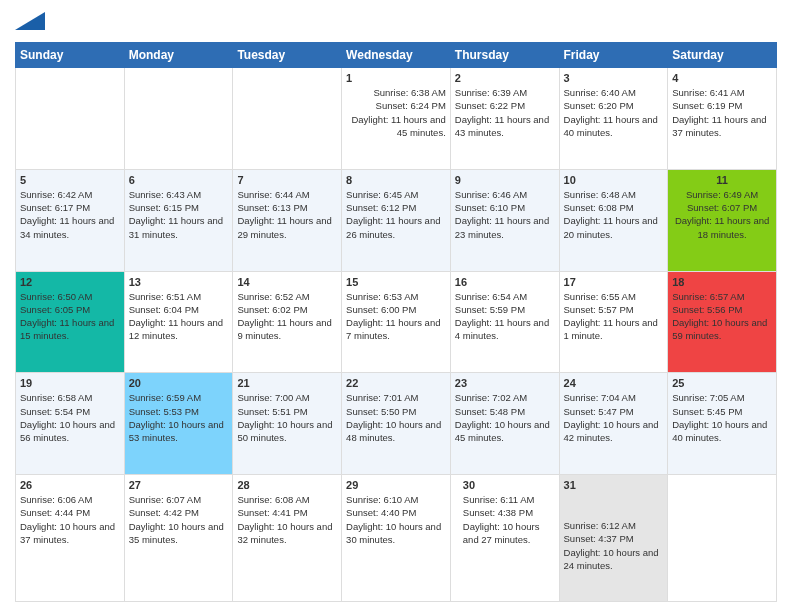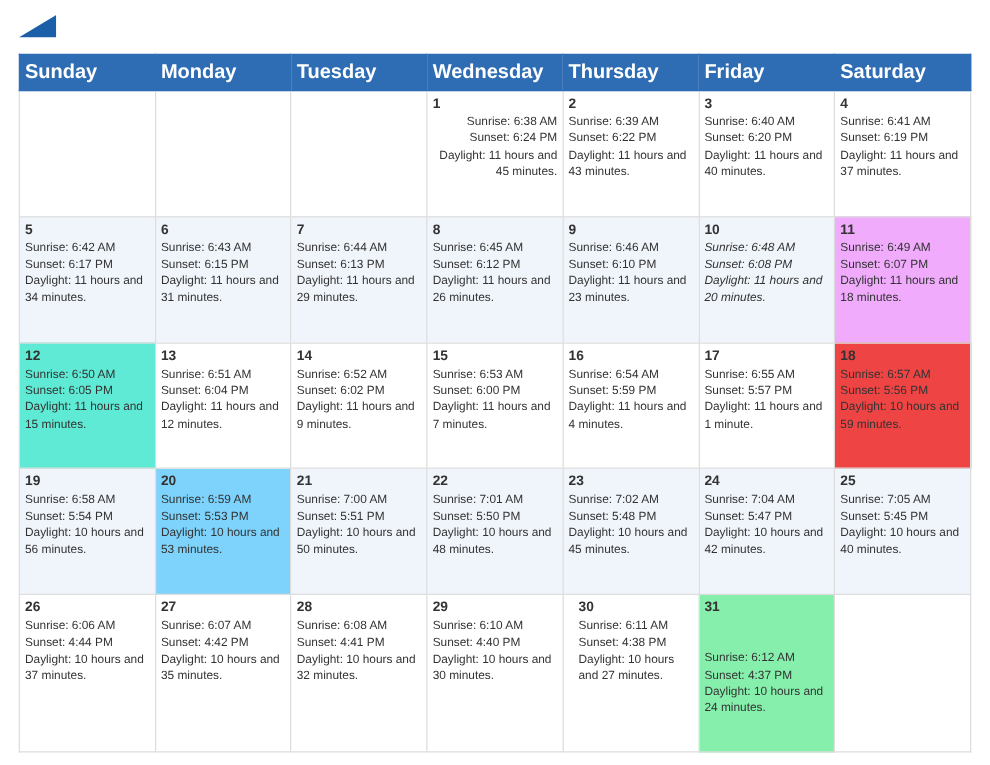--- a/index.html
+++ b/index.html
@@ -42,21 +42,21 @@
     .calendar {
       flex: 1;
       border: 1px solid #ccc;
       border-collapse: collapse;
       width: 100%;
       table-layout: fixed;
     }
     .calendar th {
       background-color: #2e6db4;
       color: #fff;
-      font-size: 16px;
+      font-size: 12px;
       font-weight: bold;
       padding: 5px 4px;
       text-align: left;
       border: 1px solid #2e6db4;
     }
     .calendar td {
       vertical-align: top;
       font-size: 9.5px;
       color: #333;
       padding: 4px 4px;
@@ -172,33 +172,33 @@
 Daylight: 11 hours and 26 minutes.</div>
           </td>
           <td style="background-color: rgb(240, 245, 251);">
             <span class="day-num">9</span>
             <div class="day-info" style="white-space: pre-line;">Sunrise: 6:46 AM
 Sunset: 6:10 PM
 Daylight: 11 hours and 23 minutes.</div>
           </td>
           <td style="background-color: rgb(240, 245, 251);">
             <span class="day-num">10</span>
-            <div class="day-info" style="white-space: pre-line; font-style: italic;">Sunrise: 6:48 AM
+            <div class="day-info" style="white-space: pre-line;">Sunrise: 6:48 AM
 Sunset: 6:08 PM
 Daylight: 11 hours and 20 minutes.</div>
           </td>
-          <td style="background-color: #f0abfc;">
+          <td style="background-color: #84cc16; text-align: center;">
             <span class="day-num">11</span>
             <div class="day-info" style="white-space: pre-line;">Sunrise: 6:49 AM
 Sunset: 6:07 PM
 Daylight: 11 hours and 18 minutes.</div>
           </td>
         </tr>
         <tr>
-          <td style="background-color: #5eead4; margin-top: 24px;">
+          <td style="background-color: #14b8a6; margin-top: 24px;">
             <span class="day-num">12</span>
             <div class="day-info" style="white-space: pre-line;">Sunrise: 6:50 AM
 Sunset: 6:05 PM
 Daylight: 11 hours and 15 minutes.</div>
           </td>
           <td style="background-color: rgb(255, 255, 255);">
             <span class="day-num">13</span>
             <div class="day-info" style="white-space: pre-line;">Sunrise: 6:51 AM
 Sunset: 6:04 PM
 Daylight: 11 hours and 12 minutes.</div>
@@ -302,21 +302,21 @@
             <div class="day-info" style="white-space: pre-line;">Sunrise: 6:10 AM
 Sunset: 4:40 PM
 Daylight: 10 hours and 30 minutes.</div>
           </td>
           <td style="background-color: rgb(255, 255, 255); padding-left: 12px;">
             <span class="day-num">30</span>
             <div class="day-info" style="white-space: pre-line;">Sunrise: 6:11 AM
 Sunset: 4:38 PM
 Daylight: 10 hours and 27 minutes.</div>
           </td>
-          <td style="background-color: #86efac;">
+          <td style="background-color: #e5e5e5;">
             <span class="day-num">31</span>
             <div class="day-info" style="white-space: pre-line; margin-top: 28px;">Sunrise: 6:12 AM
 Sunset: 4:37 PM
 Daylight: 10 hours and 24 minutes.</div>
           </td>
           <td class="empty-cell"></td>
         </tr>
       </tbody>
   </table>
 </div>

